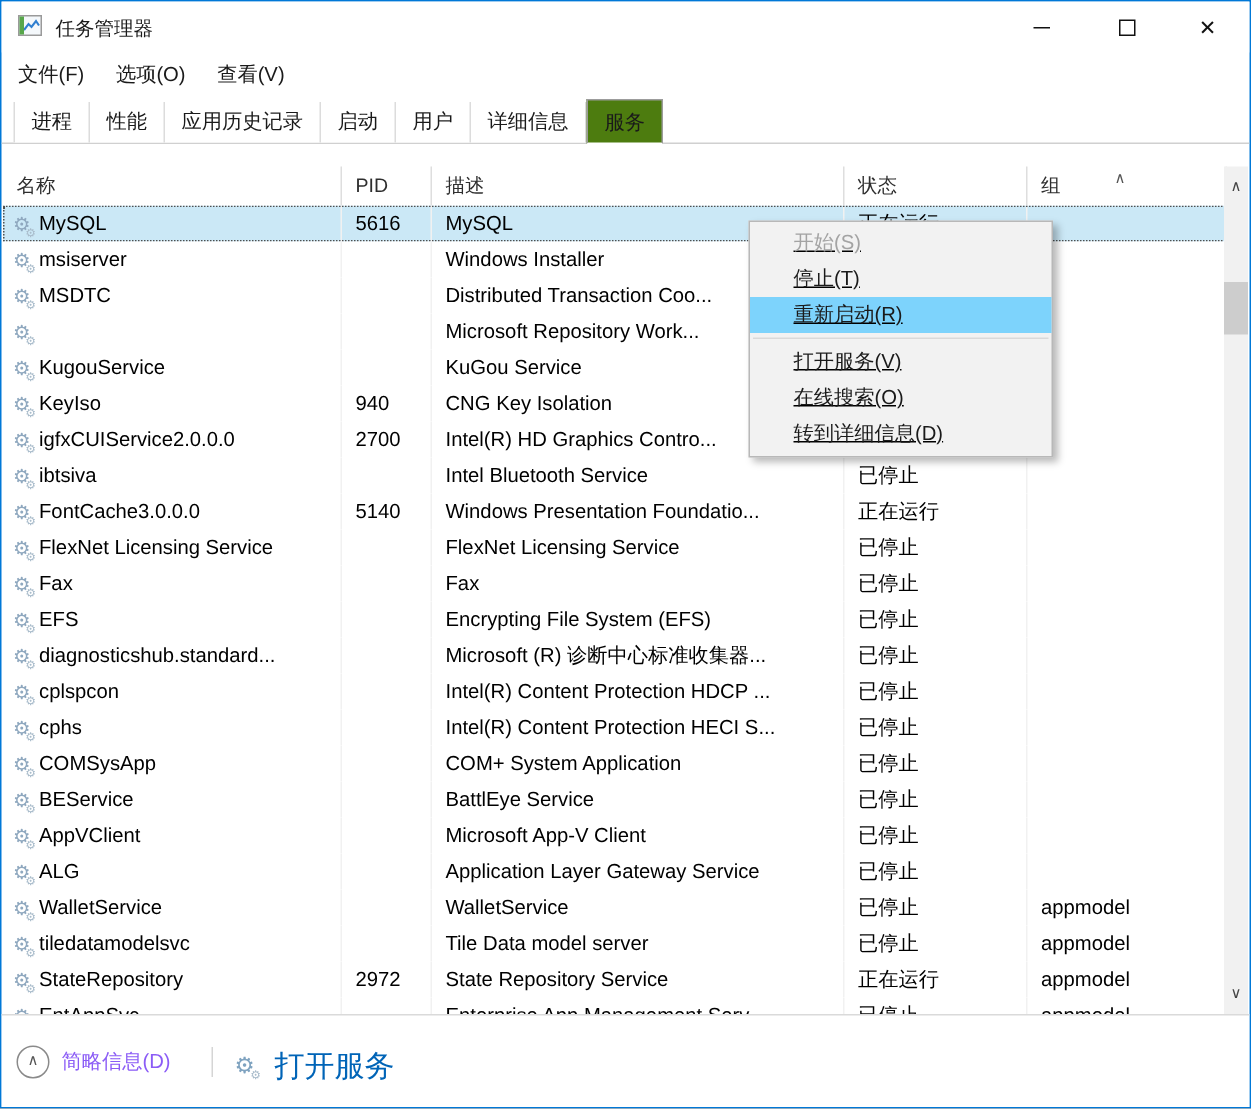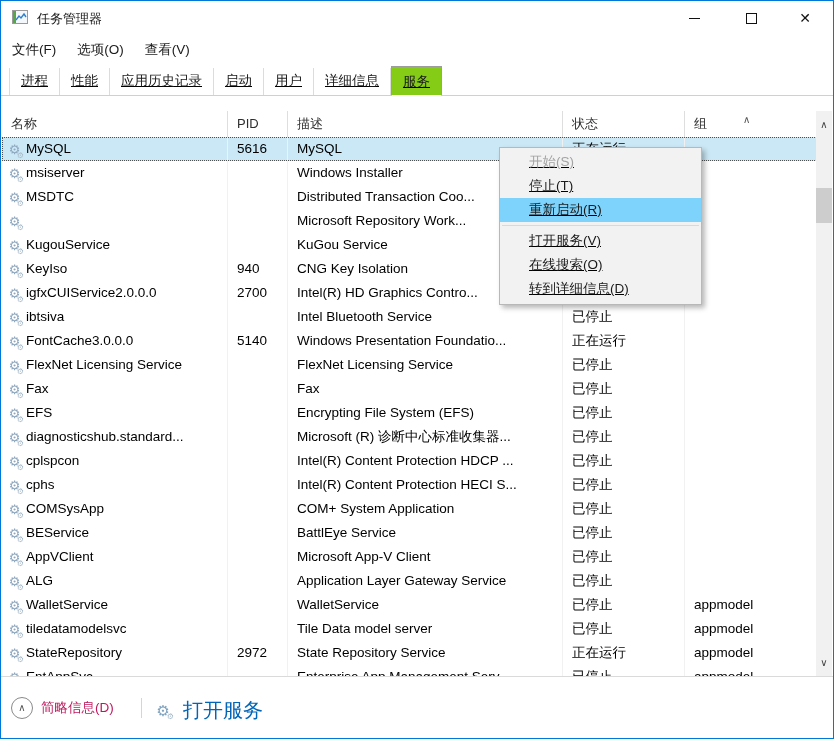--- a/index.html
+++ b/index.html
@@ -19,25 +19,25 @@
   .winbtn { position:absolute; top:0; width:50px; height:34px; text-align:center; line-height:34px;
     font-size:13px; color:#111; }
   #btn-min { right:114px; } #btn-max { right:57px; } #btn-close { right:3px; font-size:14px; }
   #btn-min i { display:inline-block; width:11px; height:1px; background:#111; vertical-align:middle; }
   #btn-max i { display:inline-block; width:11px; height:11px; border:1px solid #111; vertical-align:middle; }
   
   #menubar { position:absolute; left:0; top:36px; height:26px; display:flex; padding-left:11px; }
   .menubar-item { font-size:13.5px; color:#1a1a1a; margin-right:21px; line-height:26px; }
   
   #tabstrip { position:absolute; left:0; top:66px; width:100%; height:29px;
-    display:flex; align-items:flex-end; border-bottom:1px solid #d0d0d0; padding-left:8px;text-decoration:underline; }
+    display:flex; align-items:flex-end; border-bottom:1px solid #d0d0d0; padding-left:8px; }
   .tab { height:27px; line-height:26px; padding:0 11px; font-size:13.5px; color:#1a1a1a;
     border-right:1px solid #dcdcdc; background:#fff; }
   .tab.first { border-left:1px solid #dcdcdc; }
-  .tab.active { height:30px; line-height:29px; margin-bottom:-1px; background:#84cc16;
+  .tab.active { height:30px; line-height:29px; margin-bottom:-1px; background:#4d7c0f;
     border:1px solid #9c9c9c; border-bottom:1px solid #fff; }
   
   #tablehead { position:absolute; left:1px; top:110px; width:816px; height:26px;
     display:grid; grid-template-columns:226px 60px 275px 122px 1fr; border-right:1px solid #e6e6e6; }
   .hcell { position:relative; font-size:13px; color:#2e2e2e; line-height:26px;
     border-right:1px solid #dedede; padding-left:9px; }
   .hcell:last-child { border-right:none; }
   .hcell .sort { position:absolute; top:-4px; left:58px; font-size:10px; color:#555; }
   #listbody { position:absolute; left:1px; top:136px; width:816px; height:540px;
     overflow:hidden; border-right:1px solid #eee; }
@@ -64,21 +64,21 @@
   .mi { height:24px; line-height:24px; font-size:13.5px; color:#1a1a1a; padding-left:29px; }
   .mi.disabled { color:#a3a3a3; }
   .mi.highlighted { background:#7dd3fc; }
   .msep { height:1px; background:#d9d9d9; margin:3px 2px; }
   
   #footer { position:absolute; left:0; bottom:0; width:100%; height:62px; background:#fff;
     border-top:1px solid #dadada; }
   #detail-toggle { position:absolute; left:10px; top:20px; display:flex; align-items:center; }
   #chev-circle { width:22px; height:22px; border:1px solid #8a8a8a; border-radius:50%;
     text-align:center; line-height:20px; font-size:10px; color:#555; margin-right:8px; }
-  #toggle-label { font-size:13.5px; color:#be185d; }
+  #toggle-label { font-size:13.5px; color:#8b5cf6; }
   #footer-sep { position:absolute; left:140px; top:21px; width:1px; height:20px; background:#d5d5d5; }
   #open-services { position:absolute; left:152px; top:20px; display:flex; align-items:center; }
   #open-services .gear { color:#7fa3c0; font-size:15px; width:20px; flex:0 0 20px; }
   #open-services-label { font-size:20px; color:#0064b7; margin-left:7px; }
 </style>
 </head>
 <body>
 
 <div id="win">
 

